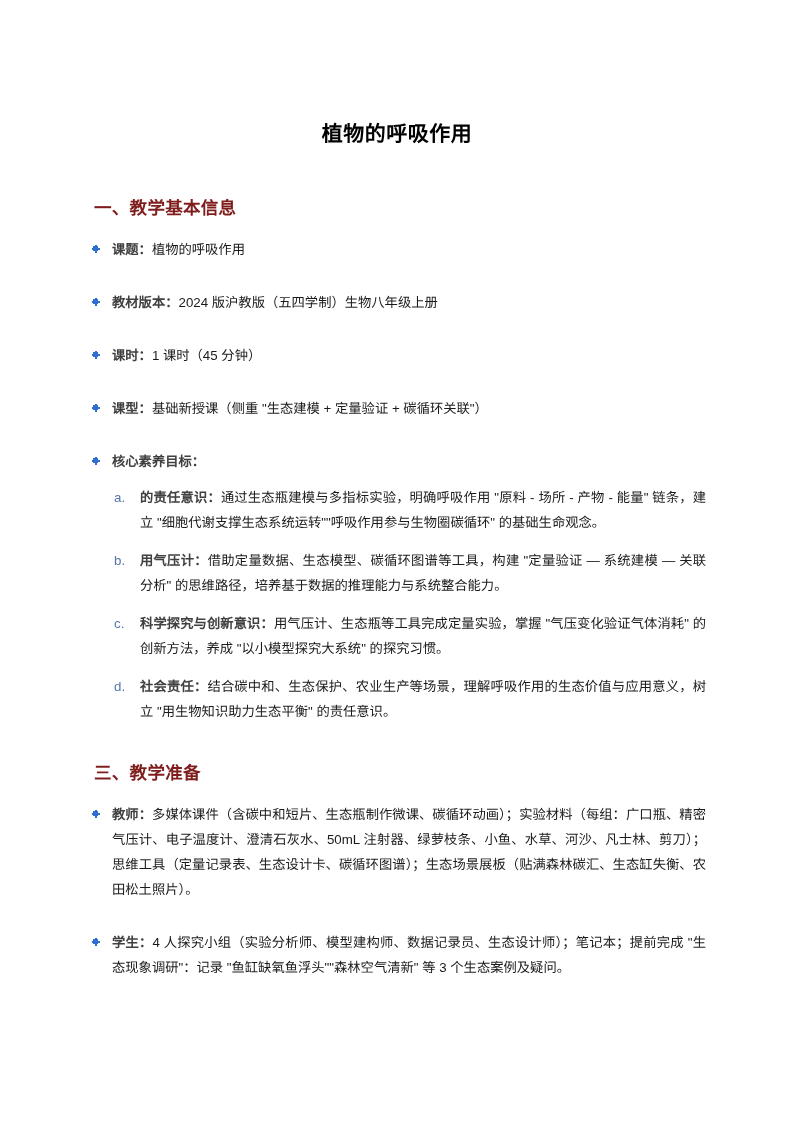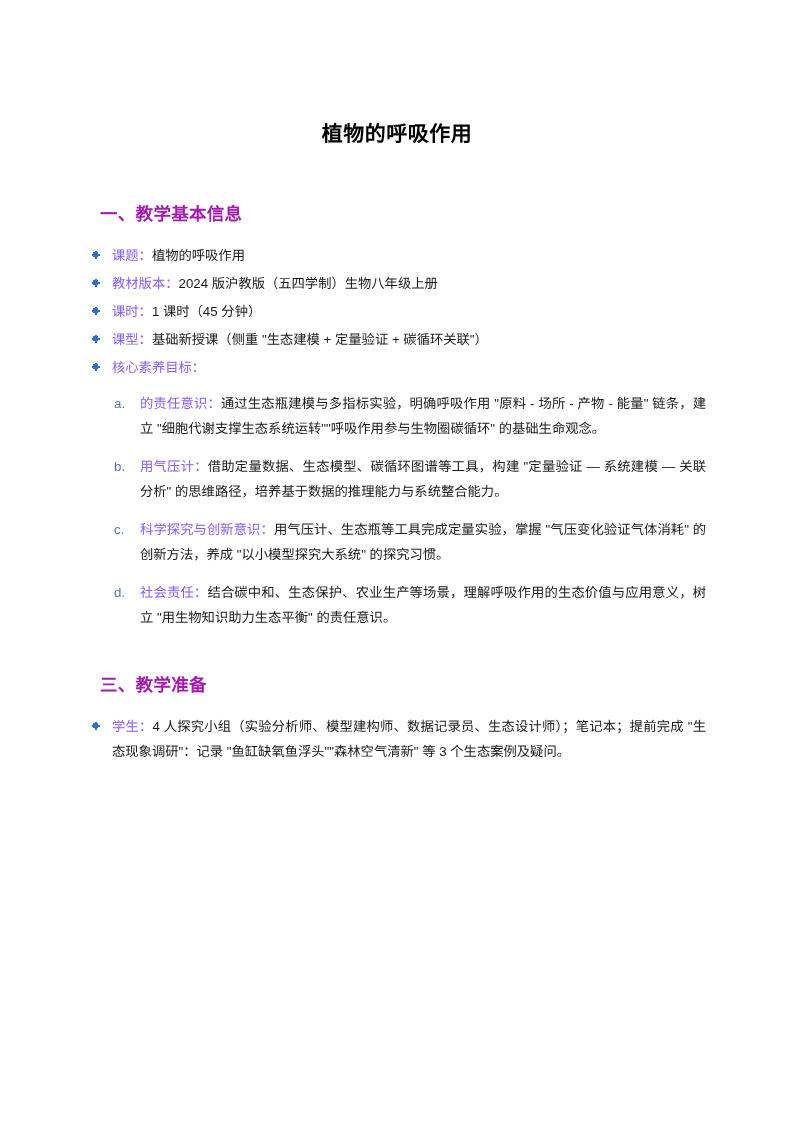--- a/index.html
+++ b/index.html
@@ -41,39 +41,39 @@
     letter-spacing: 0.5px;
     margin: 0;
     padding-top: 119px;
     line-height: 30px;
   }
 
   
   .section-heading {
     font-size: 17.5px;
     font-weight: bold;
-    color: #a21caf;
+    color: #7f1d1d;
     letter-spacing: 0.3px;
     line-height: 26px;
-    margin: 12px;
+    margin: 6px;
   }
   .sec-1 { padding-top: 40px; }
   .sec-2 { padding-top: 32px; }
   .sec-3 { padding-top: 30px; }
 
   
   .bullet-list {
     list-style: none;
     margin: 0;
     padding: 0;
   }
   .bullet-list > li {
     position: relative;
     padding-left: 24px;
-    margin-top: 3px;
+    margin-top: 28px;
     font-size: 13.3px;
     line-height: 25px;
     color: #1a1a1a;
     text-align: justify;
     text-justify: inter-ideograph;
   }
   .bullet-list > li:first-child { margin-top: 16px; }
 
   .bullet-marker {
     position: absolute;
@@ -96,21 +96,21 @@
     width: 8px;
     height: 2px;
   }
   .bullet-marker::after {
     left: 1.5px;
     top: -1.5px;
     width: 2px;
     height: 8px;
   }
 
-  .lbl { font-weight: normal; color: #8b5cf6; }
+  .lbl { font-weight: bold; color: #404040; }
 
   
   .alpha-list {
     list-style: none;
     margin: 9px 0 0 0;
     padding: 0;
   }
   .alpha-list > li {
     position: relative;
     padding-left: 28px;
@@ -187,18 +187,22 @@
       </li>
     </ul>
 
 
 
     <h2 class="section-heading sec-3">三、教学准备</h2>
 
     <ul class="bullet-list">
       <li>
         <span class="bullet-marker"></span>
+        <span class="lbl">教师：</span><span>多媒体课件（含碳中和短片、生态瓶制作微课、碳循环动画）；实验材料（每组：广口瓶、精密气压计、电子温度计、澄清石灰水、50mL 注射器、绿萝枝条、小鱼、水草、河沙、凡士林、剪刀）；思维工具（定量记录表、生态设计卡、碳循环图谱）；生态场景展板（贴满森林碳汇、生态缸失衡、农田松土照片）。</span>
+      </li>
+      <li>
+        <span class="bullet-marker"></span>
         <span class="lbl">学生：</span><span>4 人探究小组（实验分析师、模型建构师、数据记录员、生态设计师）；笔记本；提前完成 "生态现象调研"：记录 "鱼缸缺氧鱼浮头""森林空气清新" 等 3 个生态案例及疑问。</span>
       </li>
     </ul>
 
   </div>
 </div>
 
 </body></html>

